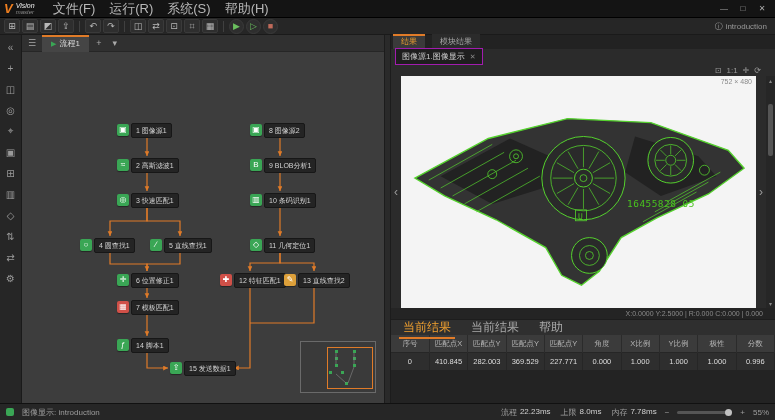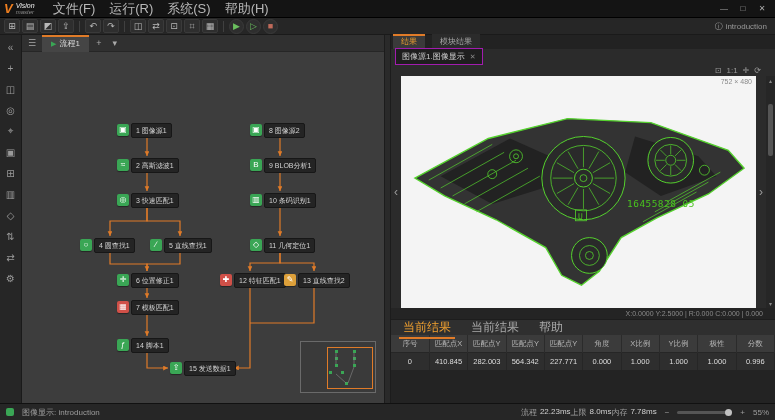--- a/index.html
+++ b/index.html
@@ -413,40 +413,40 @@
                 <th>Y比例</th>
                 <th>极性</th>
                 <th>分数</th>
               </tr>
             </thead>
           <tbody id="tbr">
               <tr>
                 <td>0</td>
                 <td>410.845</td>
                 <td>282.003</td>
-                <td>564.342</td>
+                <td>369.529</td>
                 <td>227.771</td>
                 <td>0.000</td>
                 <td>1.000</td>
                 <td>1.000</td>
                 <td>1.000</td>
                 <td>0.996</td>
               </tr>
             </tbody>
         </table>
       </div>
       <div class="tfill"></div>
     </div>
   </div>
 
   <div class="statusbar">
     <span class="stled"></span>
     <span>图像显示: introduction</span>
     <div class="spacer"></div>
-    <div style="display:flex;gap:0" id="stats">
+    <div style="display:flex;gap:10px" id="stats">
         <span class="stat">
           <span class="sl">流程</span>
           <span class="sv">22.23ms</span>
         </span>
         <span class="stat">
           <span class="sl">上限</span>
           <span class="sv">8.0ms</span>
         </span>
         <span class="stat">
           <span class="sl">内存</span>

